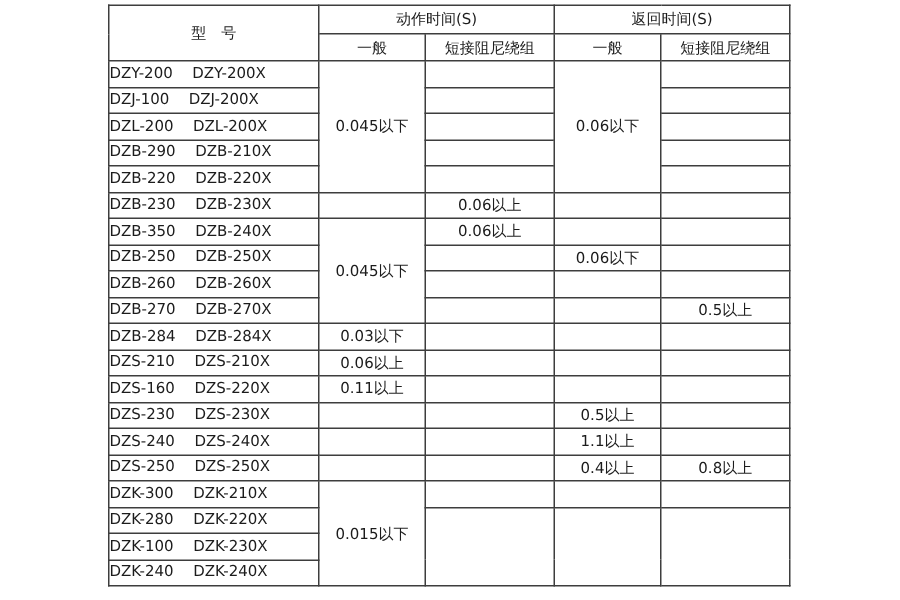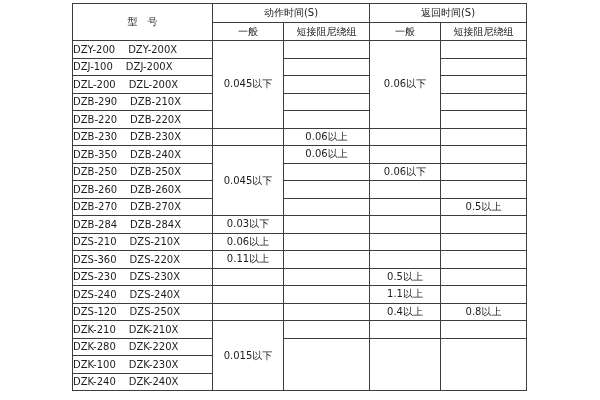--- a/index.html
+++ b/index.html
@@ -196,21 +196,21 @@
             </div>
           </td>
         <td>0.06以上</td>
         <td></td>
         <td></td>
         <td></td>
       </tr>
       <tr>
         <td>
             <div class="model-inner">
-              <span>DZS-360</span>
+              <span>DZS-160</span>
               <span>DZS-220X</span>
             </div>
           </td>
         <td>0.11以上</td>
         <td></td>
         <td></td>
         <td></td>
       </tr>
       <tr>
         <td>
@@ -232,33 +232,33 @@
             </div>
           </td>
         <td></td>
         <td></td>
         <td>1.1以上</td>
         <td></td>
       </tr>
       <tr>
         <td>
             <div class="model-inner">
-              <span>DZS-120</span>
+              <span>DZS-250</span>
               <span>DZS-250X</span>
             </div>
           </td>
         <td></td>
         <td></td>
         <td>0.4以上</td>
         <td>0.8以上</td>
       </tr>
       <tr>
         <td>
             <div class="model-inner">
-              <span>DZK-210</span>
+              <span>DZK-300</span>
               <span>DZK-210X</span>
             </div>
           </td>
         <td rowspan="4">0.015以下</td>
         <td></td>
         <td></td>
         <td></td>
       </tr>
       <tr>
         <td>

